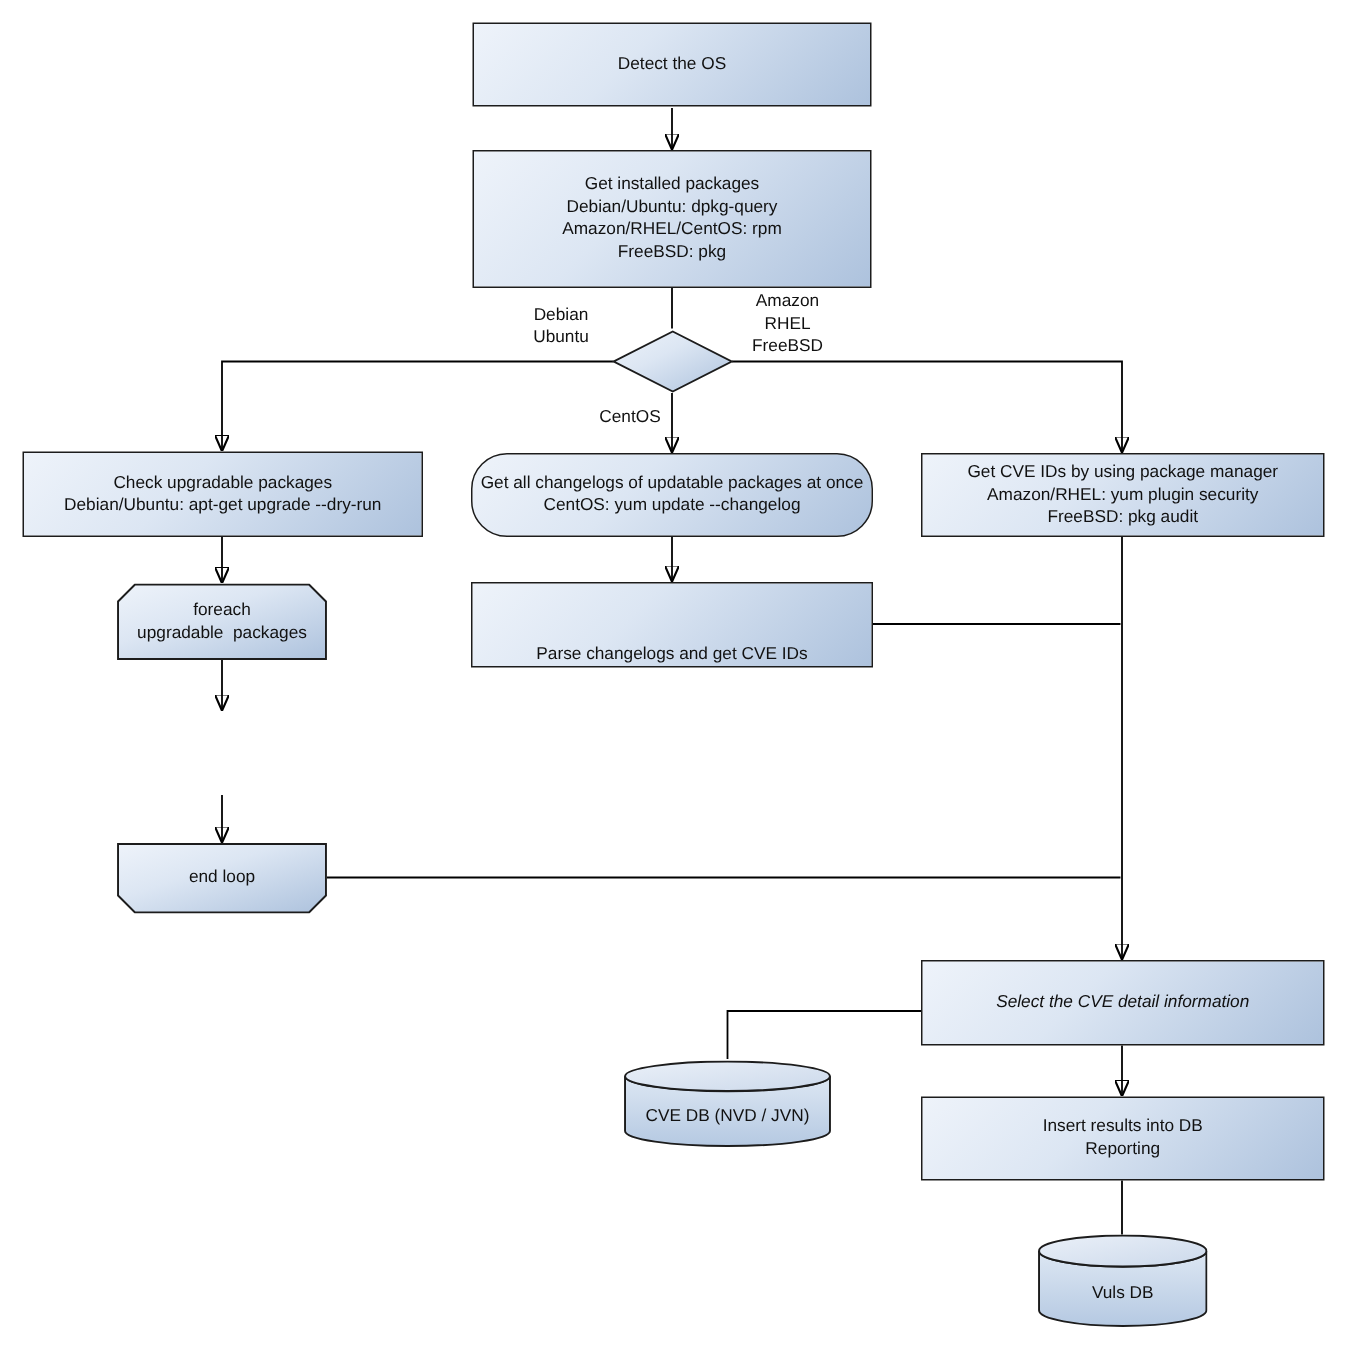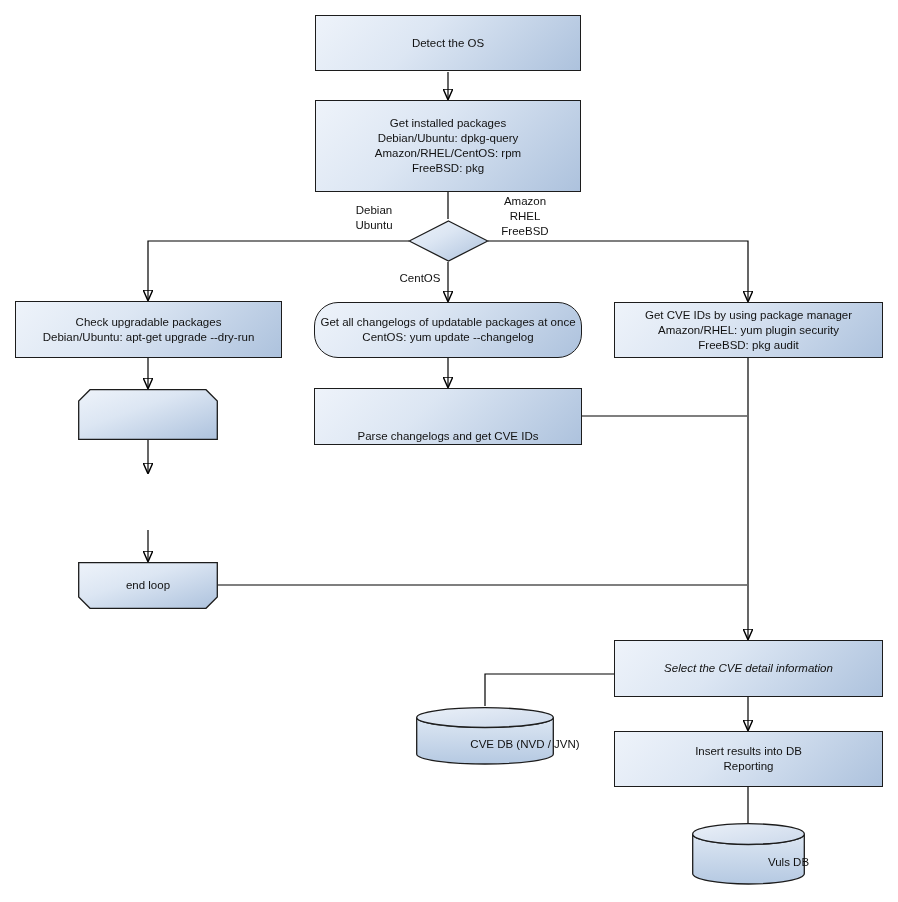--- a/index.html
+++ b/index.html
@@ -13,21 +13,21 @@
   
   .node{position:absolute;display:flex;align-items:center;justify-content:center;}
   .lbl{width:100%;text-align:center;white-space:pre;font-size:11.5px;line-height:15px;color:#111111;}
   .box{
     background:linear-gradient(135deg,#eef3fa 0%,#dce6f3 40%,#adc2dd 100%);
     border:1.3px solid #1c1c1c;box-sizing:border-box;
   }
   .shape{background:none;border:none;}
   .shape > svg{position:absolute;left:0;top:0;}
   .shape > .lbl{position:relative;z-index:2;}
-  .cyl > .lbl{position:absolute;left:0;top:16px;bottom:0;display:flex;align-items:center;justify-content:center;margin-left:40px;}
+  .cyl > .lbl{position:absolute;left:0;top:16px;bottom:0;display:flex;align-items:center;justify-content:center;}
   
   #n-detect      {left:315px;top:15px; width:266px;height:56px;}
   #n-install     {left:315px;top:100px;width:266px;height:92px;}
   #n-diamond     {left:408px;top:220px;width:81px; height:42px;}
   #n-check       {left:15px; top:301px;width:267px;height:57px;}
   #n-changelogs  {left:314px;top:302px;width:268px;height:56px;border-radius:24px;}
   #n-cveids      {left:614px;top:302px;width:269px;height:56px;}
   #n-foreach     {left:78px; top:389px;width:140px;height:51px;}
   #n-parsemid    {left:314px;top:388px;width:268px;height:57px;align-items:flex-end;}
   #n-parseleft   {left:15px; top:474px;width:267px;height:56px;}
@@ -113,20 +113,22 @@
   <div class="node box" id="n-cveids">
     <div class="lbl">Get CVE IDs by using package manager
 Amazon/RHEL: yum plugin security
 FreeBSD: pkg audit</div>
   </div>
 
   <div class="node shape" id="n-foreach">
     <svg width="140" height="51" viewBox="0 0 140 51">
       <polygon points="12,0.7 128,0.7 139.3,12 139.3,50.3 0.7,50.3 0.7,12" fill="url(#gradDiag)" stroke="#1c1c1c" stroke-width="1.3"></polygon>
     </svg>
+    <div class="lbl">foreach
+upgradable  packages</div>
   </div>
 
   <div class="node box" id="n-parsemid">
     <div class="lbl">Parse changelogs and get CVE IDs</div>
   </div>
 
 
   <div class="node shape" id="n-endloop">
     <svg width="140" height="47" viewBox="0 0 140 47">
       <polygon points="0.7,0.7 139.3,0.7 139.3,35 128,46.3 12,46.3 0.7,35" fill="url(#gradDiag)" stroke="#1c1c1c" stroke-width="1.3"></polygon>

